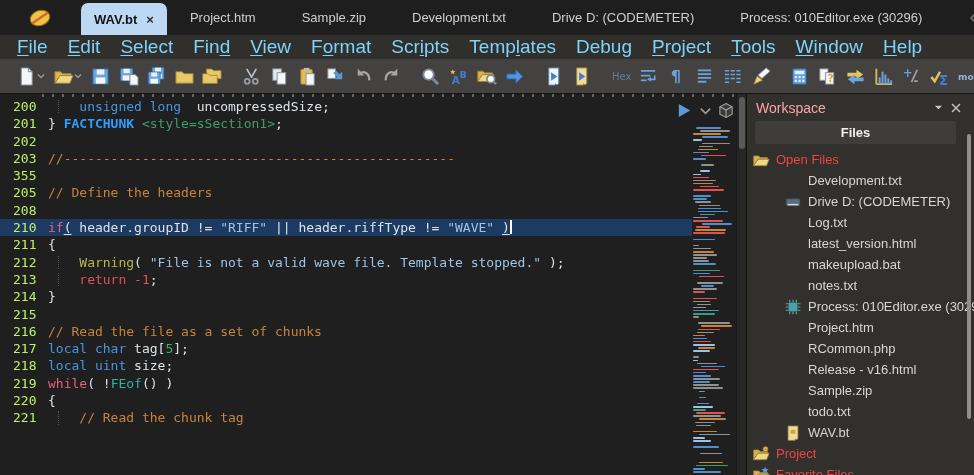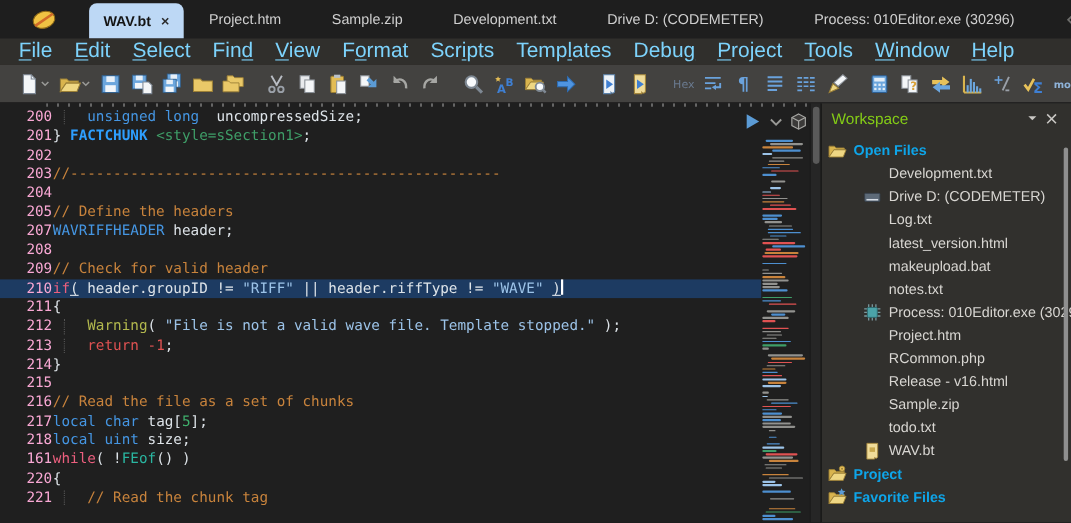--- a/index.html
+++ b/index.html
@@ -36,21 +36,21 @@
   .tb-sep{width:1px;height:20px;background:#5d5c58;margin:0 5px}
 
   
   .main{flex:1;display:flex;min-height:0}
   .editor{position:relative;width:746px;flex:none;background:#1f1f1f}
   .ruler{position:absolute;top:0;left:42px;right:12px;height:3px;
     background:repeating-linear-gradient(90deg,#666 0 2px,transparent 2px 10px)}
   .code{padding-top:4px;font-family:"DejaVu Sans Mono",monospace;font-size:13px;line-height:17.3px}
   .row{height:17.3px;white-space:pre;position:relative;width:692px;color:var(--plain)}
   .row.current{background:var(--current_line)}
-  .lnum{display:inline-block;width:48px;padding-left:24px;color:#f9a8d4}
+  .lnum{display:inline-block;width:48px;padding-left:13px;color:#bef264}
   .row.guide::after{content:"";position:absolute;left:58px;top:2px;bottom:2px;border-left:1px dotted #555}
   .tk-p{color:var(--plain)} .tk-kw{color:var(--keyword)}
   .tk-kwb{color:var(--typedef);font-weight:bold}
   .tk-fn{color:var(--function)} .tk-fny{color:var(--fnyellow)}
   .tk-com{color:var(--comment)} .tk-str{color:var(--string)}
   .tk-ctl{color:var(--control)} .tk-ret{color:var(--return)}
   .tk-num{color:var(--number)} .tk-grn{color:var(--green)}
   .tk-pu{color:var(--plain);text-decoration:underline;text-underline-offset:2px}
   .cursor{display:inline-block;width:2px;height:14px;background:#fff;vertical-align:-2px}
 
@@ -58,28 +58,28 @@
   .ov-btn{width:18px;height:18px;display:flex;align-items:center;justify-content:center}
 
   .minimap{position:absolute;top:31px;left:692px;width:44px;bottom:0;overflow:hidden}
   .mm-line{position:absolute;height:1.6px;border-radius:1px}
 
   .ed-scroll{position:absolute;right:0;top:0;bottom:0;width:10px;background:#262626;border-left:1px solid #191919}
   .ed-thumb{position:absolute;top:3px;left:2px;width:6px;height:52px;background:#5a5a5a;border-radius:3px}
 
   
   .workspace{flex:1;background:#31302d;border-left:1px solid #121212;position:relative;overflow:hidden}
-  .ws-header{height:27px;display:flex;align-items:center;padding:0 9px;color:#84cc16;font-size:14px}
+  .ws-header{height:27px;display:flex;align-items:center;padding:0 9px;color:#fca5a5;font-size:14px}
   .ws-header .sp{flex:1}
   .ws-hbtn{width:18px;height:18px;display:flex;align-items:center;justify-content:center}
   .files-bar{margin:0 18px 0 8px;height:23px;background:#3e3d3a;color:#f1f0ed;font-weight:bold;font-size:13px;
     display:flex;align-items:center;justify-content:center;border-radius:2px}
   .tree{margin-top:5px}
   .tree-item{height:21px;display:flex;align-items:center;color:#d8d6d2;font-size:13px;white-space:nowrap}
-  .tree-item.bold{color:#0ea5e9;font-weight:bold}
+  .tree-item.bold{color:#ef4444;font-weight:normal}
   .tree-item .ti-icon{width:19px;height:18px;margin-right:5px;flex:none}
   .tree-item .ti-icon svg{width:18px;height:18px}
   .d0{padding-left:5px} .d1{padding-left:37px} .d1.noicon{padding-left:61px}
   .ws-scroll{position:absolute;right:3px;top:40px;width:4px;height:285px;background:#8f8f8f;border-radius:2px}
 </style>
 </head>
 <body>
 
 <div class="app">
 
@@ -385,35 +385,33 @@
 
   <div class="main">
 
     <div class="editor">
       <div class="ruler"></div>
       <div class="code" id="code">
           <div class="row guide"><span class="lnum">200</span><span class="tk-p">    </span><span class="tk-kw">unsigned</span><span class="tk-p"> </span><span class="tk-kw">long</span><span class="tk-p">  uncompressedSize;</span></div>
           <div class="row"><span class="lnum">201</span><span class="tk-p">} </span><span class="tk-kwb">FACTCHUNK</span><span class="tk-p"> </span><span class="tk-grn">&lt;style=sSection1&gt;</span><span class="tk-p">;</span></div>
           <div class="row"><span class="lnum">202</span></div>
           <div class="row"><span class="lnum">203</span><span class="tk-com">//--------------------------------------------------</span></div>
-          <div class="row"><span class="lnum">204</span></div>
+          <div class="row"><span class="lnum">355</span></div>
           <div class="row"><span class="lnum">205</span><span class="tk-com">// Define the headers</span></div>
-          <div class="row"><span class="lnum">207</span><span class="tk-kw">WAVRIFFHEADER</span><span class="tk-p"> header;</span></div>
           <div class="row"><span class="lnum">208</span></div>
-          <div class="row"><span class="lnum">209</span><span class="tk-com">// Check for valid header</span></div>
           <div class="row current"><span class="lnum">210</span><span class="tk-ctl">if</span><span class="tk-pu">(</span><span class="tk-p"> header.groupID != </span><span class="tk-str">"RIFF"</span><span class="tk-p"> || header.riffType != </span><span class="tk-str">"WAVE"</span><span class="tk-p"> </span><span class="tk-pu">)</span><span class="cursor"></span></div>
           <div class="row"><span class="lnum">211</span><span class="tk-p">{</span></div>
           <div class="row guide"><span class="lnum">212</span><span class="tk-p">    </span><span class="tk-fny">Warning</span><span class="tk-p">( </span><span class="tk-str">"File is not a valid wave file. Template stopped."</span><span class="tk-p"> );</span></div>
           <div class="row guide"><span class="lnum">213</span><span class="tk-p">    </span><span class="tk-ret">return</span><span class="tk-p"> </span><span class="tk-ret">-1</span><span class="tk-p">;</span></div>
           <div class="row"><span class="lnum">214</span><span class="tk-p">}</span></div>
           <div class="row"><span class="lnum">215</span></div>
           <div class="row"><span class="lnum">216</span><span class="tk-com">// Read the file as a set of chunks</span></div>
           <div class="row"><span class="lnum">217</span><span class="tk-kw">local</span><span class="tk-p"> </span><span class="tk-kw">char</span><span class="tk-p"> tag[</span><span class="tk-num">5</span><span class="tk-p">];</span></div>
           <div class="row"><span class="lnum">218</span><span class="tk-kw">local</span><span class="tk-p"> </span><span class="tk-kw">uint</span><span class="tk-p"> size;</span></div>
-          <div class="row"><span class="lnum">161</span><span class="tk-ctl">while</span><span class="tk-p">( !</span><span class="tk-fn">FEof</span><span class="tk-p">() )</span></div>
+          <div class="row"><span class="lnum">219</span><span class="tk-ctl">while</span><span class="tk-p">( !</span><span class="tk-fn">FEof</span><span class="tk-p">() )</span></div>
           <div class="row"><span class="lnum">220</span><span class="tk-p">{</span></div>
           <div class="row guide"><span class="lnum">221</span><span class="tk-p">    </span><span class="tk-com">// Read the chunk tag</span></div>
         </div>
       <div class="overlay">
         <div class="ov-btn">
           <svg viewBox="0 0 18 18" width="17" height="17">
               <path d="M3 2l12 7-12 7z" fill="#5b9bd5"></path>
             </svg>
         </div>
         <div class="ov-btn">
@@ -538,20 +536,23 @@
           <svg viewBox="0 0 12 12" width="11" height="11">
               <path d="M2 4l4 4 4-4z" fill="#c9c7c4"></path>
             </svg>
         </div>
         <div class="ws-hbtn">
           <svg viewBox="0 0 12 12" width="12" height="12">
               <path d="M2 2l8 8M10 2l-8 8" stroke="#c9c7c4" stroke-width="1.4"></path>
             </svg>
         </div>
       </div>
+      <div class="files-bar">
+        <span>Files</span>
+      </div>
       <div class="tree" id="tree">
           <div class="tree-item d0 bold">
             <span class="ti-icon"><svg viewBox="0 0 22 22">
                 <path d="M2 18V6h6l2 2h9v2H7.5z" fill="#d9b44e" stroke="#9c8037"></path>
                 <path d="M7.5 10H21l-3.2 8H2z" fill="#efd783" stroke="#9c8037"></path>
               </svg></span>
             <span>Open Files</span>
           </div>
           <div class="tree-item d1 noicon">
             <span>Development.txt</span>

